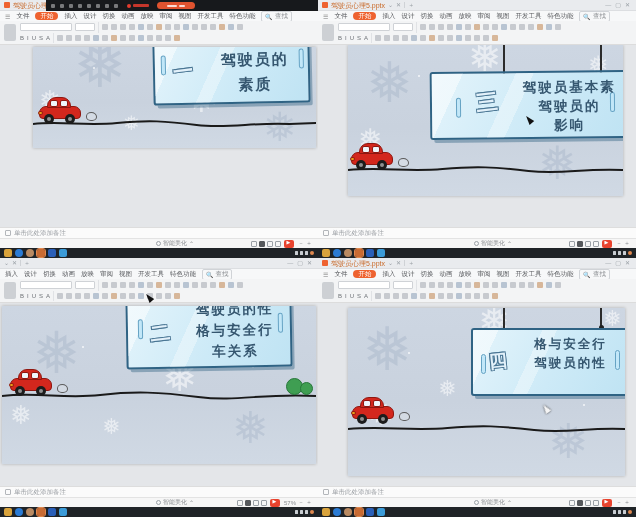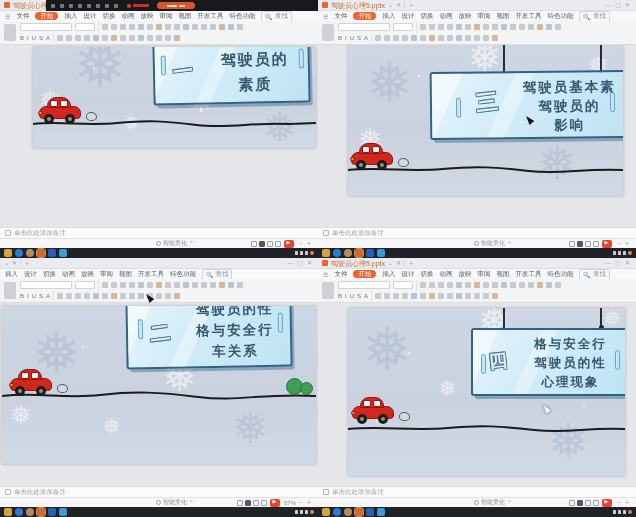--- a/index.html
+++ b/index.html
@@ -772,21 +772,20 @@
           <i class="light" data-name="headlight"></i>
           <i class="puff" data-name="exhaust-puff-icon"></i>
         </div>
         <div class="board" data-name="sign-board">
           <i class="pin pl" data-name="pin-icon"></i>
             <i class="pin pr" data-name="pin-icon"></i>
           <div class="bnum" data-name="board-number">四</div>
           <div class="btxt" data-name="board-text">
             <div>格与安全行</div>
             <div>驾驶员的性</div>
-            <div>心理现象</div>
           </div>
         </div>
         <i class="cursor-light" data-name="mouse-cursor"></i>
       </div>
     </div>
     <div class="notesbar" data-name="notes-bar">
       <i class="nic" data-name="notes-icon"></i>
       <span data-name="notes-placeholder">单击此处添加备注</span>
     </div>
     <div class="statusbar" data-name="status-bar">

